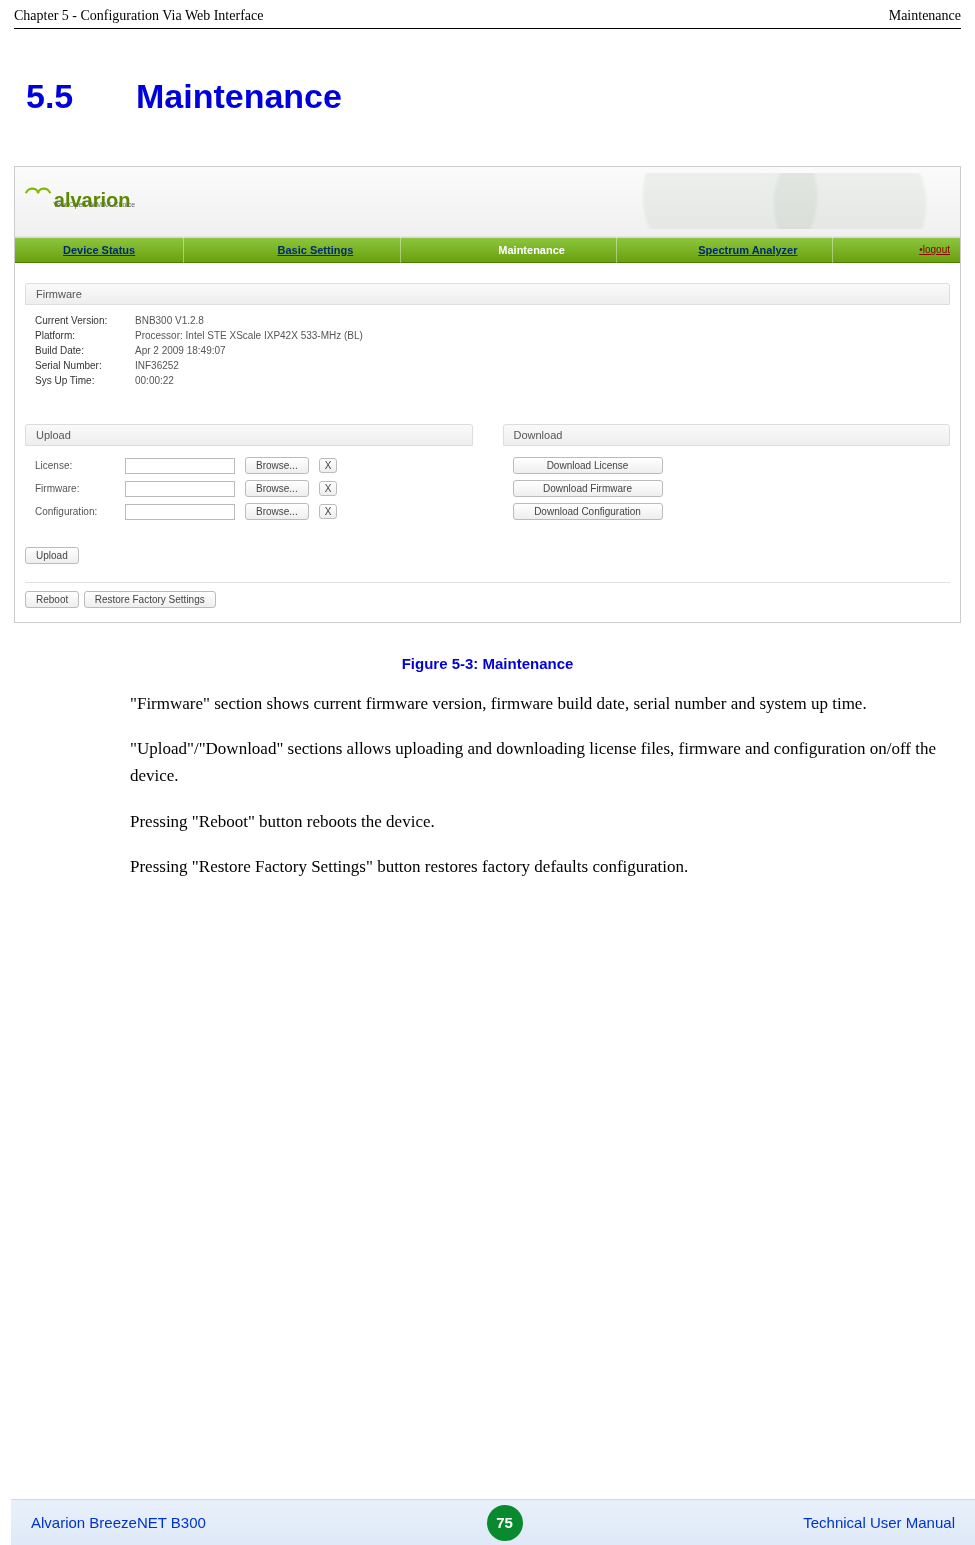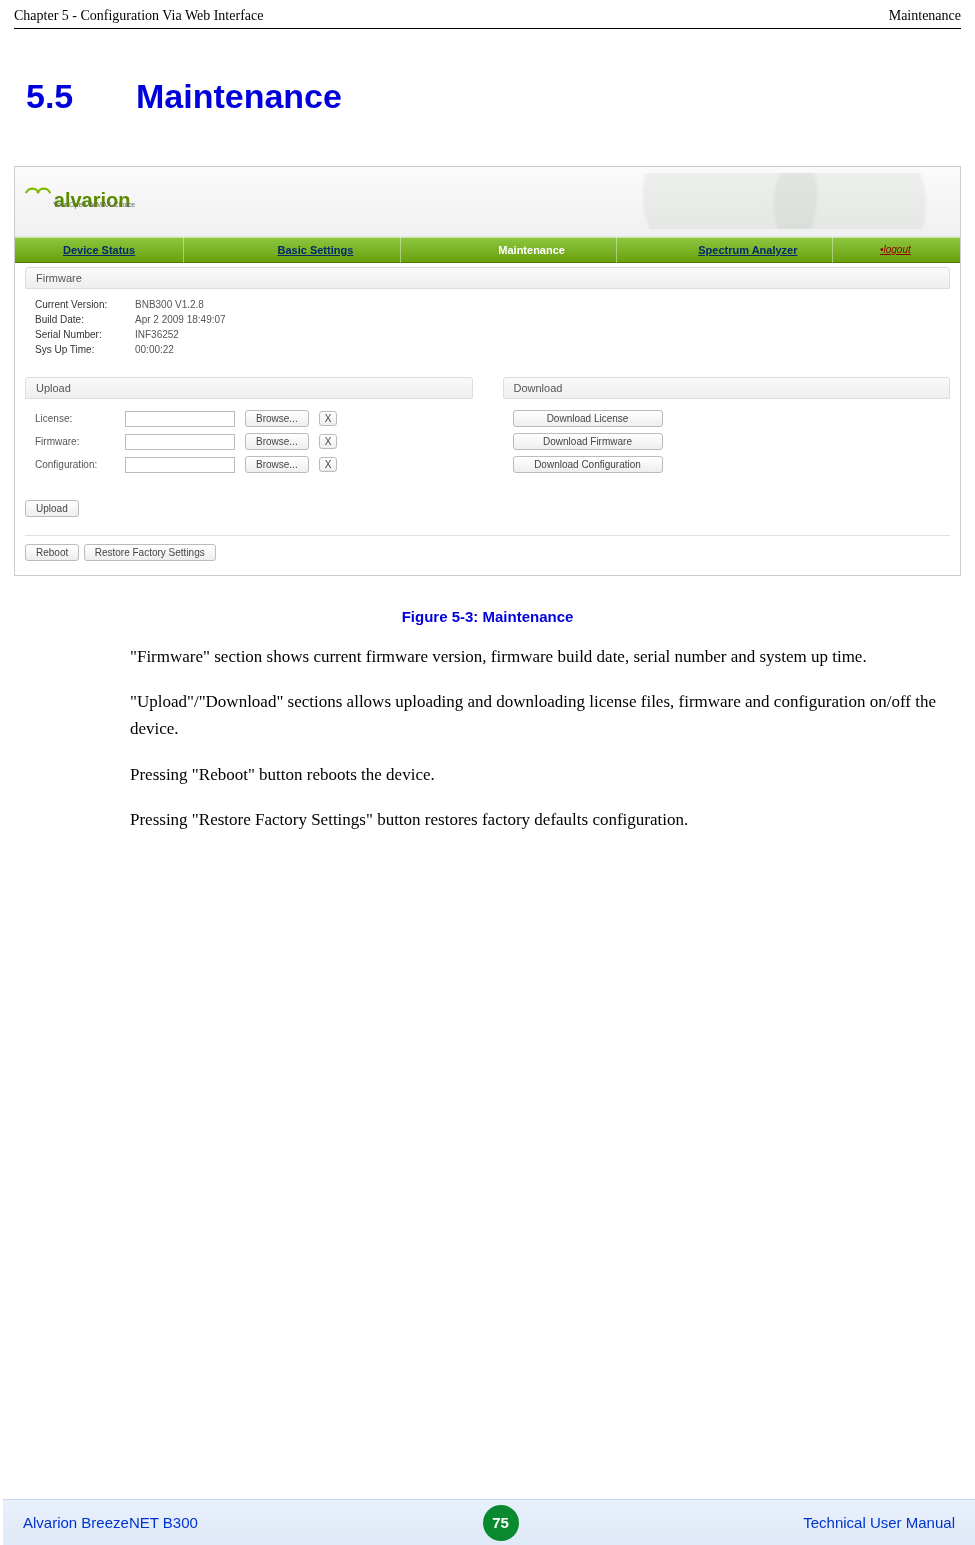--- a/index.html
+++ b/index.html
@@ -67,23 +67,23 @@
   .nav-item {
     flex: 1;
     text-align: center;
     border-right: 1px solid rgba(255,255,255,.4);
     text-decoration: underline;
     color: #002a6b;
     font-weight: bold;
     line-height: 26px;
   }
   .nav-item.active { color: #fff; text-decoration: none; }
-  .logout { width:80px; padding-right:10px; color:#8b0000; font-size:10px; text-decoration:underline; line-height:26px;font-style:italic; }
+  .logout { width:80px; text-align:right; padding-right:10px; color:#8b0000; font-size:10px; text-decoration:underline; line-height:26px; }
   .panel-label {
-    margin: 4px 10px 0 10px;
+    margin: 20px 10px 0 10px;
     background: linear-gradient(#fafafa,#eee);
     border: 1px solid #ddd;
     border-radius: 3px 3px 0 0;
     font-size: 11px;
     color: #555;
     padding: 4px 10px;
   }
   .panel-body {
     margin: 0 10px 6px 10px;
     padding: 8px 10px 10px 10px;
@@ -116,21 +116,21 @@
   }
   .body-text {
     font-size: 17px;
     line-height: 1.6;
     color: #000;
     padding: 0 24px 0 130px;
   }
   .body-text p { margin-top: 18px; }
   .footer {
     position: absolute;
-    left:3px; right:0; bottom:0;
+    left:11px; right:0; bottom:0;
     height: 46px;
     background: linear-gradient(#e8f0fb, #dfe9f7);
     border-top: 1px solid #cbd8ea;
     display:flex;
     align-items:center;
     justify-content:space-between;
     font-family: Arial, Helvetica, sans-serif;
     font-size: 15px;
     color: #0033cc;
     padding: 8px 20px;
@@ -172,20 +172,24 @@
     <div class="logout">•<span>logout</span></div>
   </div>
 
   <div class="panel-label">Firmware</div>
   <div class="panel-body">
     <div class="kv">
         <div class="k">Current Version:</div>
         <div>BNB300 V1.2.8</div>
       </div>
     <div class="kv">
+        <div class="k">Platform:</div>
+        <div>Processor: Intel STE XScale IXP42X 533-MHz (BL)</div>
+      </div>
+    <div class="kv">
         <div class="k">Build Date:</div>
         <div>Apr 2 2009 18:49:07</div>
       </div>
     <div class="kv">
         <div class="k">Serial Number:</div>
         <div>INF36252</div>
       </div>
     <div class="kv">
         <div class="k">Sys Up Time:</div>
         <div>00:00:22</div>

